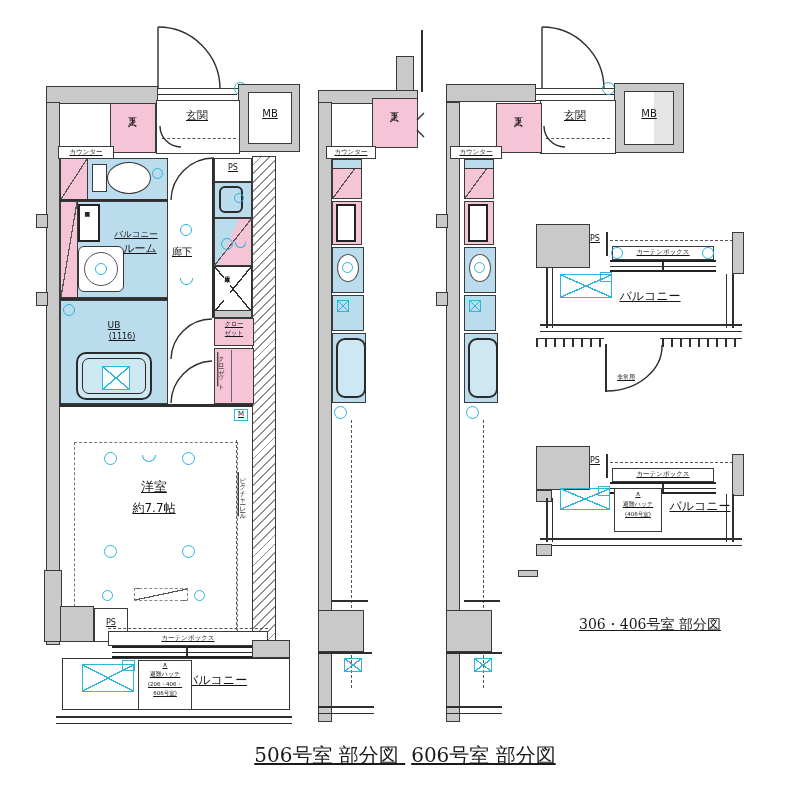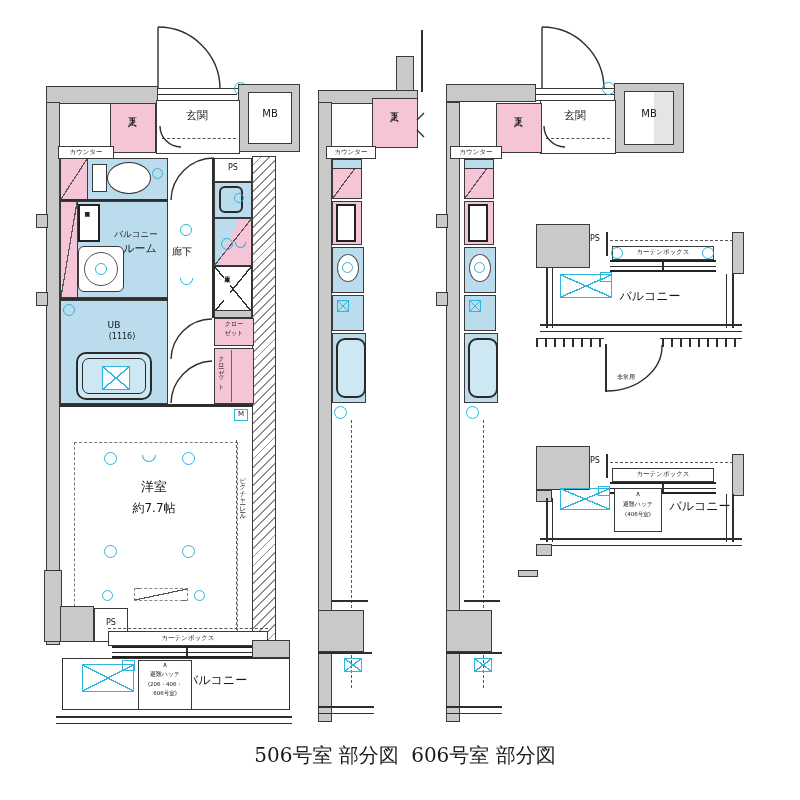--- a/index.html
+++ b/index.html
@@ -3,21 +3,21 @@
 <meta charset="utf-8">
 <style>
   html,body{margin:0;padding:0;background:#fff;}
   .stage{position:relative;width:800px;height:800px;background:#fff;overflow:hidden;
          font-family:"DejaVu Sans",sans-serif;}
   .a{position:absolute;box-sizing:border-box;}
   .w{background:#c9c9c9;border:1px solid #3a3a3a;}
   .b{background:#badcec;border:1px solid #3a3a3a;}
   .p{background:#f5c4d7;border:1px solid #3a3a3a;}
   .wh{background:#fff;border:1px solid #3a3a3a;}
-  .t{font-family:"DejaVu Sans",sans-serif;color:#161616;line-height:1.15;white-space:nowrap;}
+  .t{font-family:"DejaVu Sans",sans-serif;color:#161616;line-height:1.15;white-space:nowrap;text-decoration:underline;}
   .tc{text-align:center;}
   .v{writing-mode:vertical-rl;text-orientation:upright;white-space:normal;line-height:1.05;}
   .hatch{background-color:#fff;background-image:repeating-linear-gradient(135deg,transparent 0 5px,#8f8f8f 5px 6.3px);border:1px solid #3a3a3a;}
   .circ{border:1.6px solid #2fb4da;border-radius:50%;}
   .half{border:1.6px solid #2fb4da;border-top:none;border-radius:0 0 10px 10px;}
   .x{border:1.3px solid #2fb4da;background-image:
      linear-gradient(to top right,transparent calc(50% - .7px),#2fb4da calc(50% - .7px) calc(50% + .7px),transparent calc(50% + .7px)),
      linear-gradient(to bottom right,transparent calc(50% - .7px),#2fb4da calc(50% - .7px) calc(50% + .7px),transparent calc(50% + .7px));}
   .xd{border:1.5px solid #2e2e2e;background-color:#fff;background-image:
      linear-gradient(to top right,transparent calc(50% - .7px),#2e2e2e calc(50% - .7px) calc(50% + .7px),transparent calc(50% + .7px)),
@@ -294,19 +294,20 @@
   <div class="a" style="left:598px;top:486px;width:12px;height:10px;border:1.3px solid #2fb4da"></div>
   <div class="a wh" style="left:614px;top:488px;width:48px;height:44px"></div>
   <div class="a t tc" style="left:614px;top:490px;width:48px;font-size:7px">∧</div>
   <div class="a t tc" style="left:614px;top:501px;width:48px;font-size:6px">避難ハッチ</div>
   <div class="a t tc" style="left:614px;top:511px;width:48px;font-size:5.5px">(406号室)</div>
   <div class="a t tc" style="left:650px;top:500px;width:100px;font-size:12px">バルコニー</div>
   <div class="a hl" style="left:540px;top:538px;width:202px;height:1.5px"></div>
   <div class="a hl" style="left:540px;top:545px;width:202px;height:1px"></div>
   <div class="a w" style="left:536px;top:544px;width:16px;height:12px"></div>
   <div class="a w" style="left:518px;top:570px;width:20px;height:7px"></div>
+  <div class="a t tc serif" style="left:545px;top:616px;width:210px;font-size:14px">306・406号室 部分図</div>
 
   <div class="a t tc serif" style="left:215px;top:744px;width:380px;font-size:20px;white-space:nowrap">
     <span>506号室 部分図</span>
     <span style="margin-left:6px">606号室 部分図</span>
   </div>
 
 </div>
 
 </body></html>

